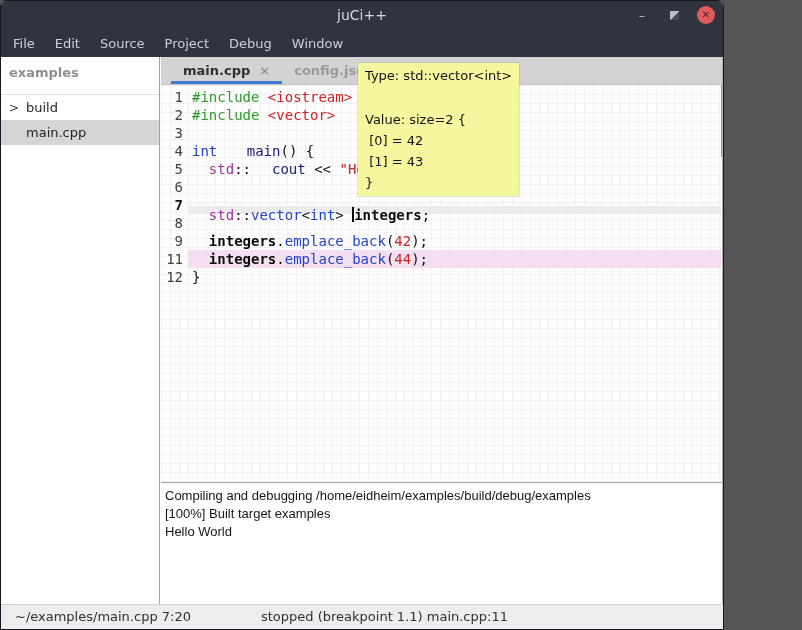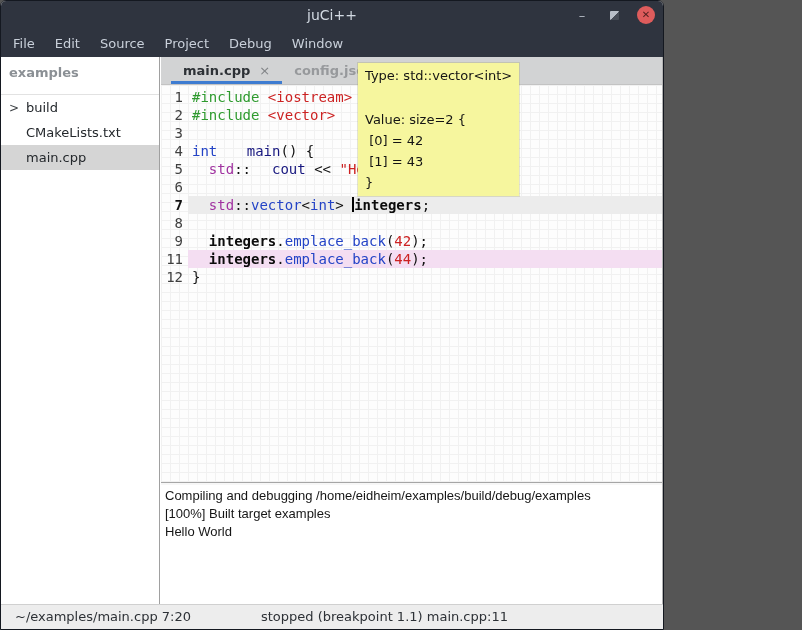--- a/index.html
+++ b/index.html
@@ -1,18 +1,18 @@
 <!DOCTYPE html>
 <html><head>
 <meta charset="utf-8">
 <style>
   * { margin:0; padding:0; box-sizing:border-box; }
   html,body { background:#555; }
   .window{
-    width:664px;height:630px;border:1px solid #141820;display:flex;flex-direction:column;
+    width:724px;height:630px;border:1px solid #141820;display:flex;flex-direction:column;
     border-radius:6px 6px 0 0;overflow:hidden;background:#fff;
     font-family:"DejaVu Sans",sans-serif;
   }
   
   .titlebar{height:28px;background:#2f343f;position:relative;display:flex;align-items:center;justify-content:center;flex:none;}
   .title{color:#d3dae3;font-size:14px;}
   .controls{position:absolute;right:8px;top:0;height:100%;display:flex;align-items:center;gap:14px;}
   .winbtn{color:#b9bfc9;font-size:13px;width:18px;height:18px;display:flex;align-items:center;justify-content:center;cursor:default;}
   .closebtn{background:#de5c5c;border-radius:50%;}
   .closex{color:#4d1f1e;font-size:10px;font-weight:bold;line-height:1;}
@@ -42,21 +42,21 @@
     width:560px;flex:none;padding-top:3px;overflow:hidden;
     font-family:"DejaVu Sans Mono",monospace;font-size:14px;line-height:18px;
     background-color:#fdfdfd;
     background-image:linear-gradient(#f1f1f1 1px, transparent 1px),
                      linear-gradient(90deg,#f1f1f1 1px, transparent 1px);
     background-size:9px 9px;
   }
   .cl{display:flex;height:18px;white-space:pre;}
   .ln{width:27px;flex:none;text-align:right;padding-right:5px;color:#3f3f3f;}
   .code{flex:1;padding-left:4px;}
-  .hl-current .code{background:#ececec;}
+  .hl-current .code{background:#ececec;margin-top:10px;}
   .hl-current .ln{font-weight:bold;color:#101010;}
   .hl-breakpoint .code{background:#f4def2;}
   .t-pp{color:#2e9a2e;text-align:center;}
   .t-str{color:#cc2222;}
   .t-num{color:#cc2222;}
   .t-ns{color:#a032a0;}
   .t-ty{color:#2343c6;}
   .t-kw{color:#2343c6;}
   .t-fn{color:#17177f;margin-left:21px;}
   .t-pl{color:#111111;}
@@ -113,23 +113,20 @@
     </div>
 
   <div class="main">
 
     <div class="sidebar">
       <div class="sb-header">examples</div>
       <div class="tree" id="tree">
           <div class="tree-item">
             <span class="chev">&gt;</span>
             <span>build</span>
-          </div>
-          <div class="tree-item noexp">
-            <span>CMakeLists.txt</span>
           </div>
           <div class="tree-item selected noexp">
             <span>main.cpp</span>
           </div>
         </div>
     </div>
 
     <div class="vdivider"></div>
 
     <div class="right">

